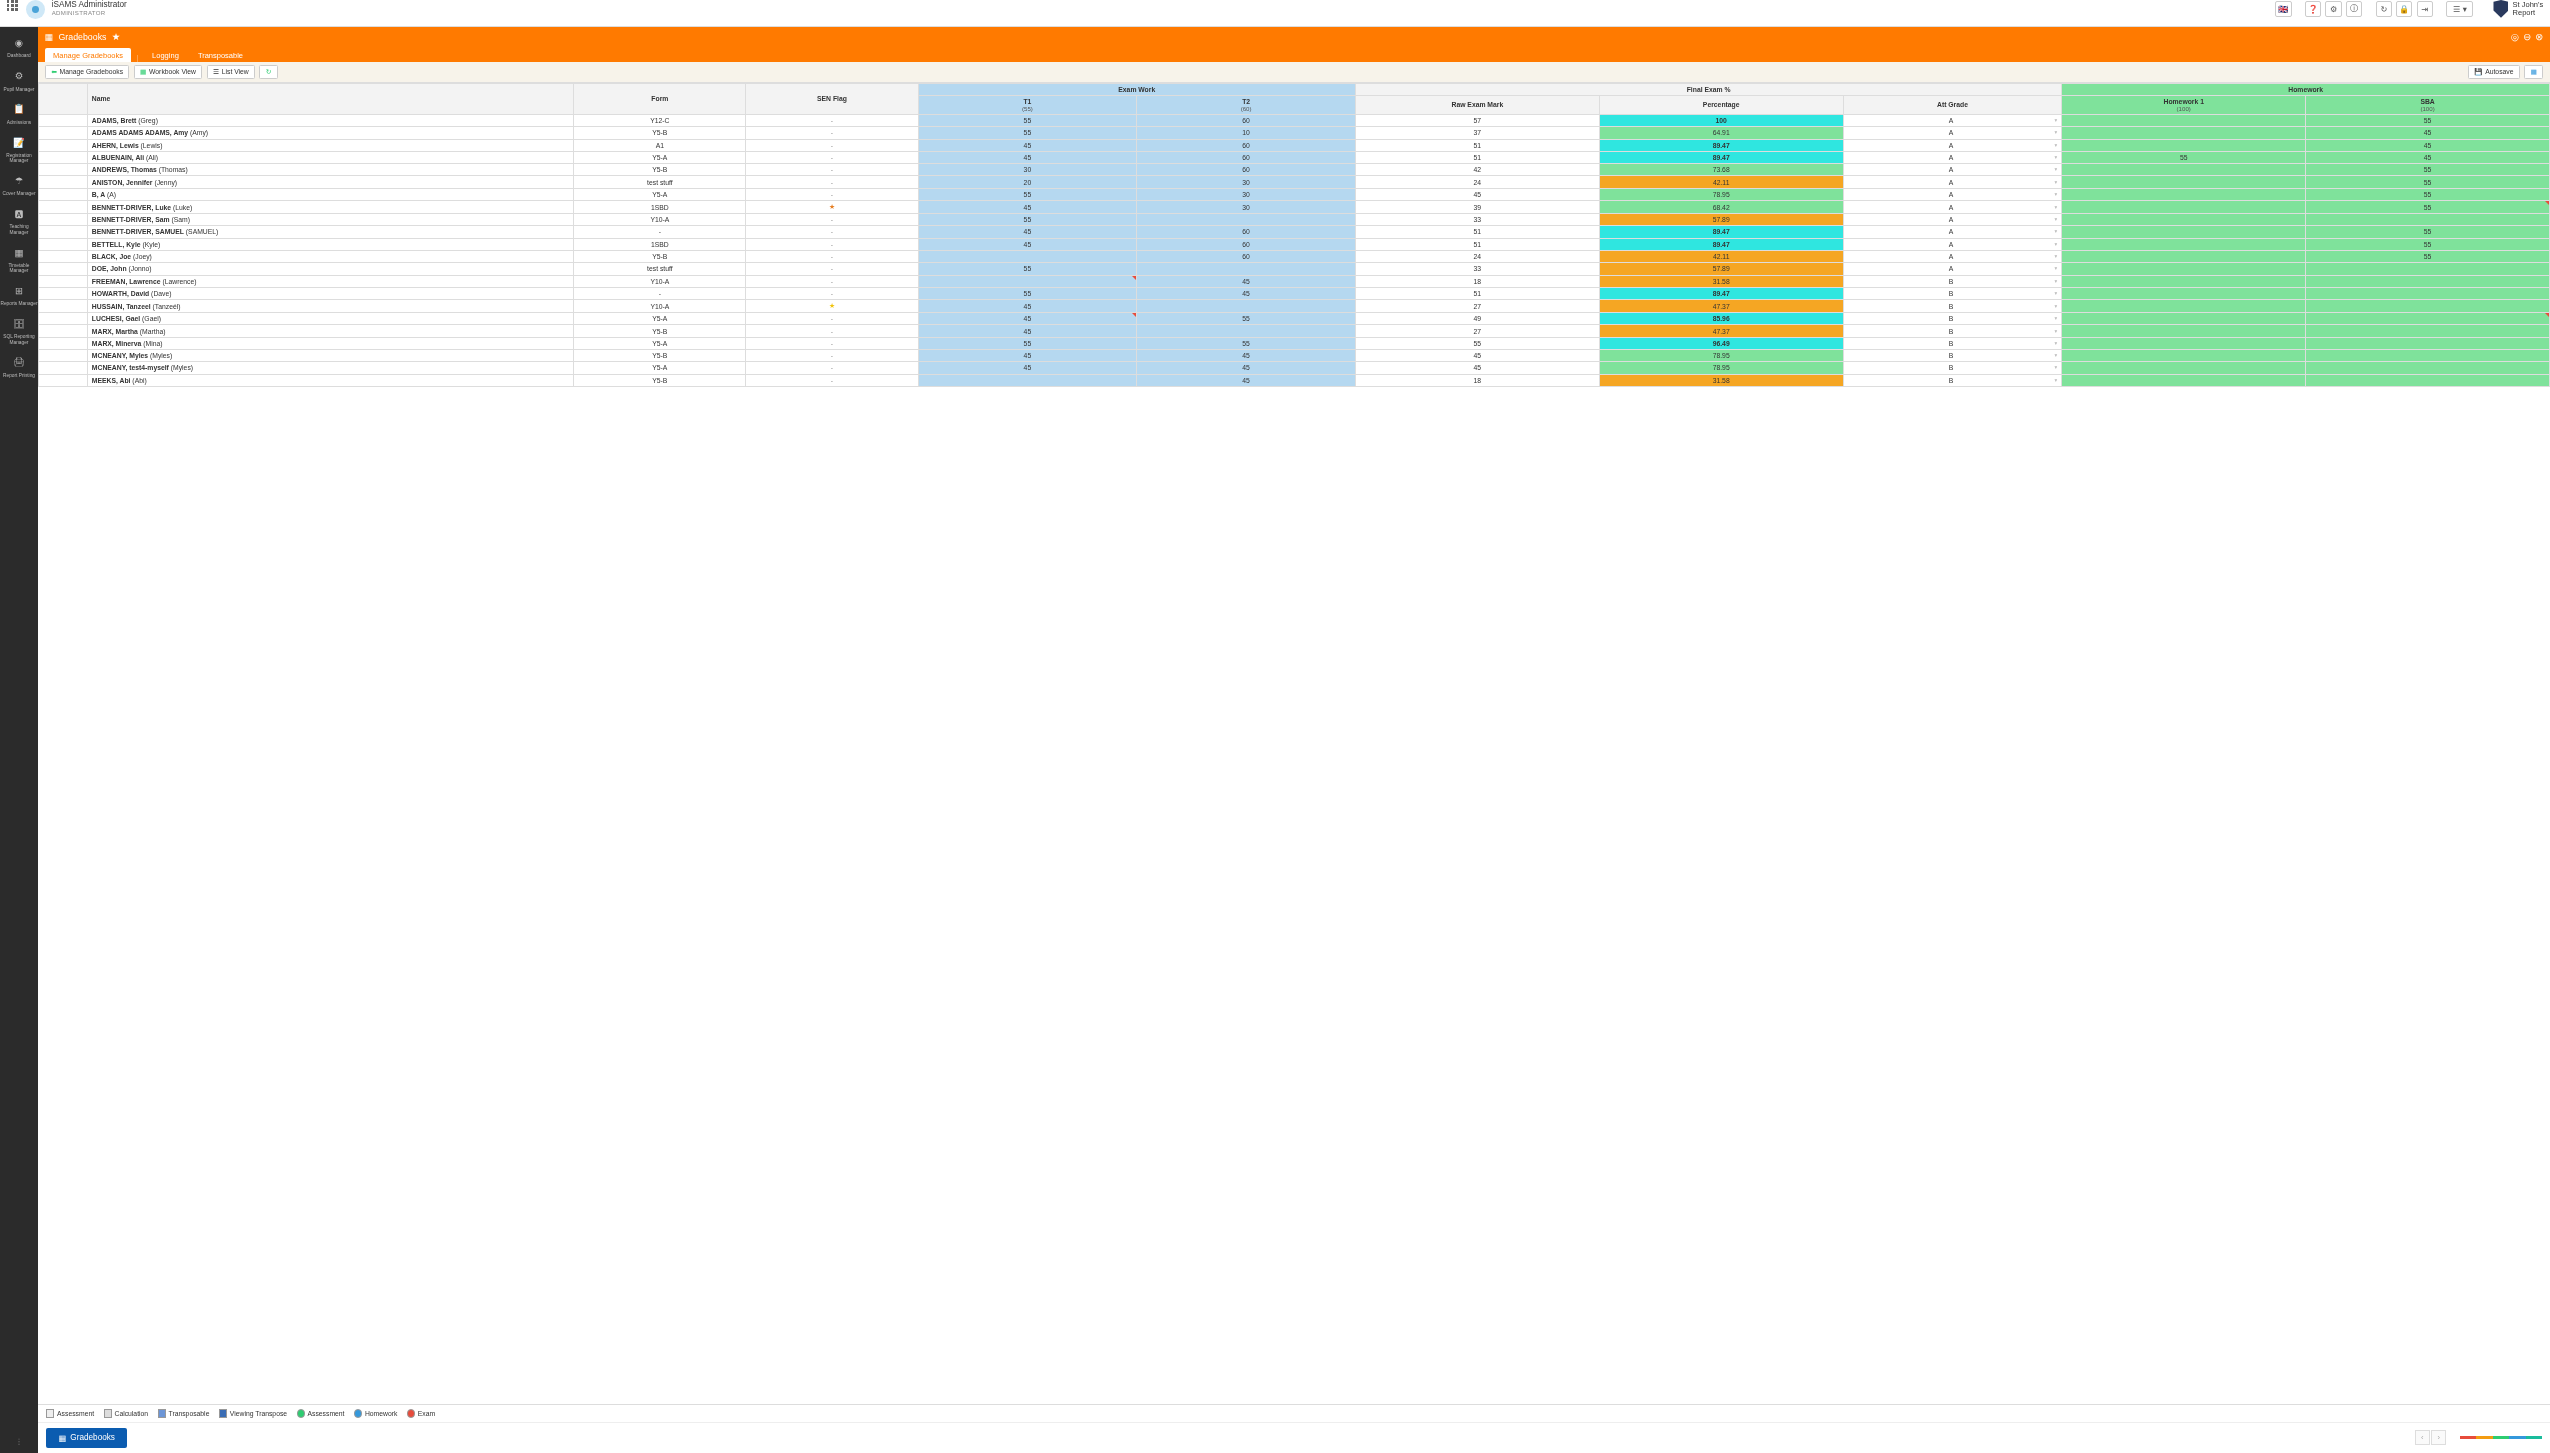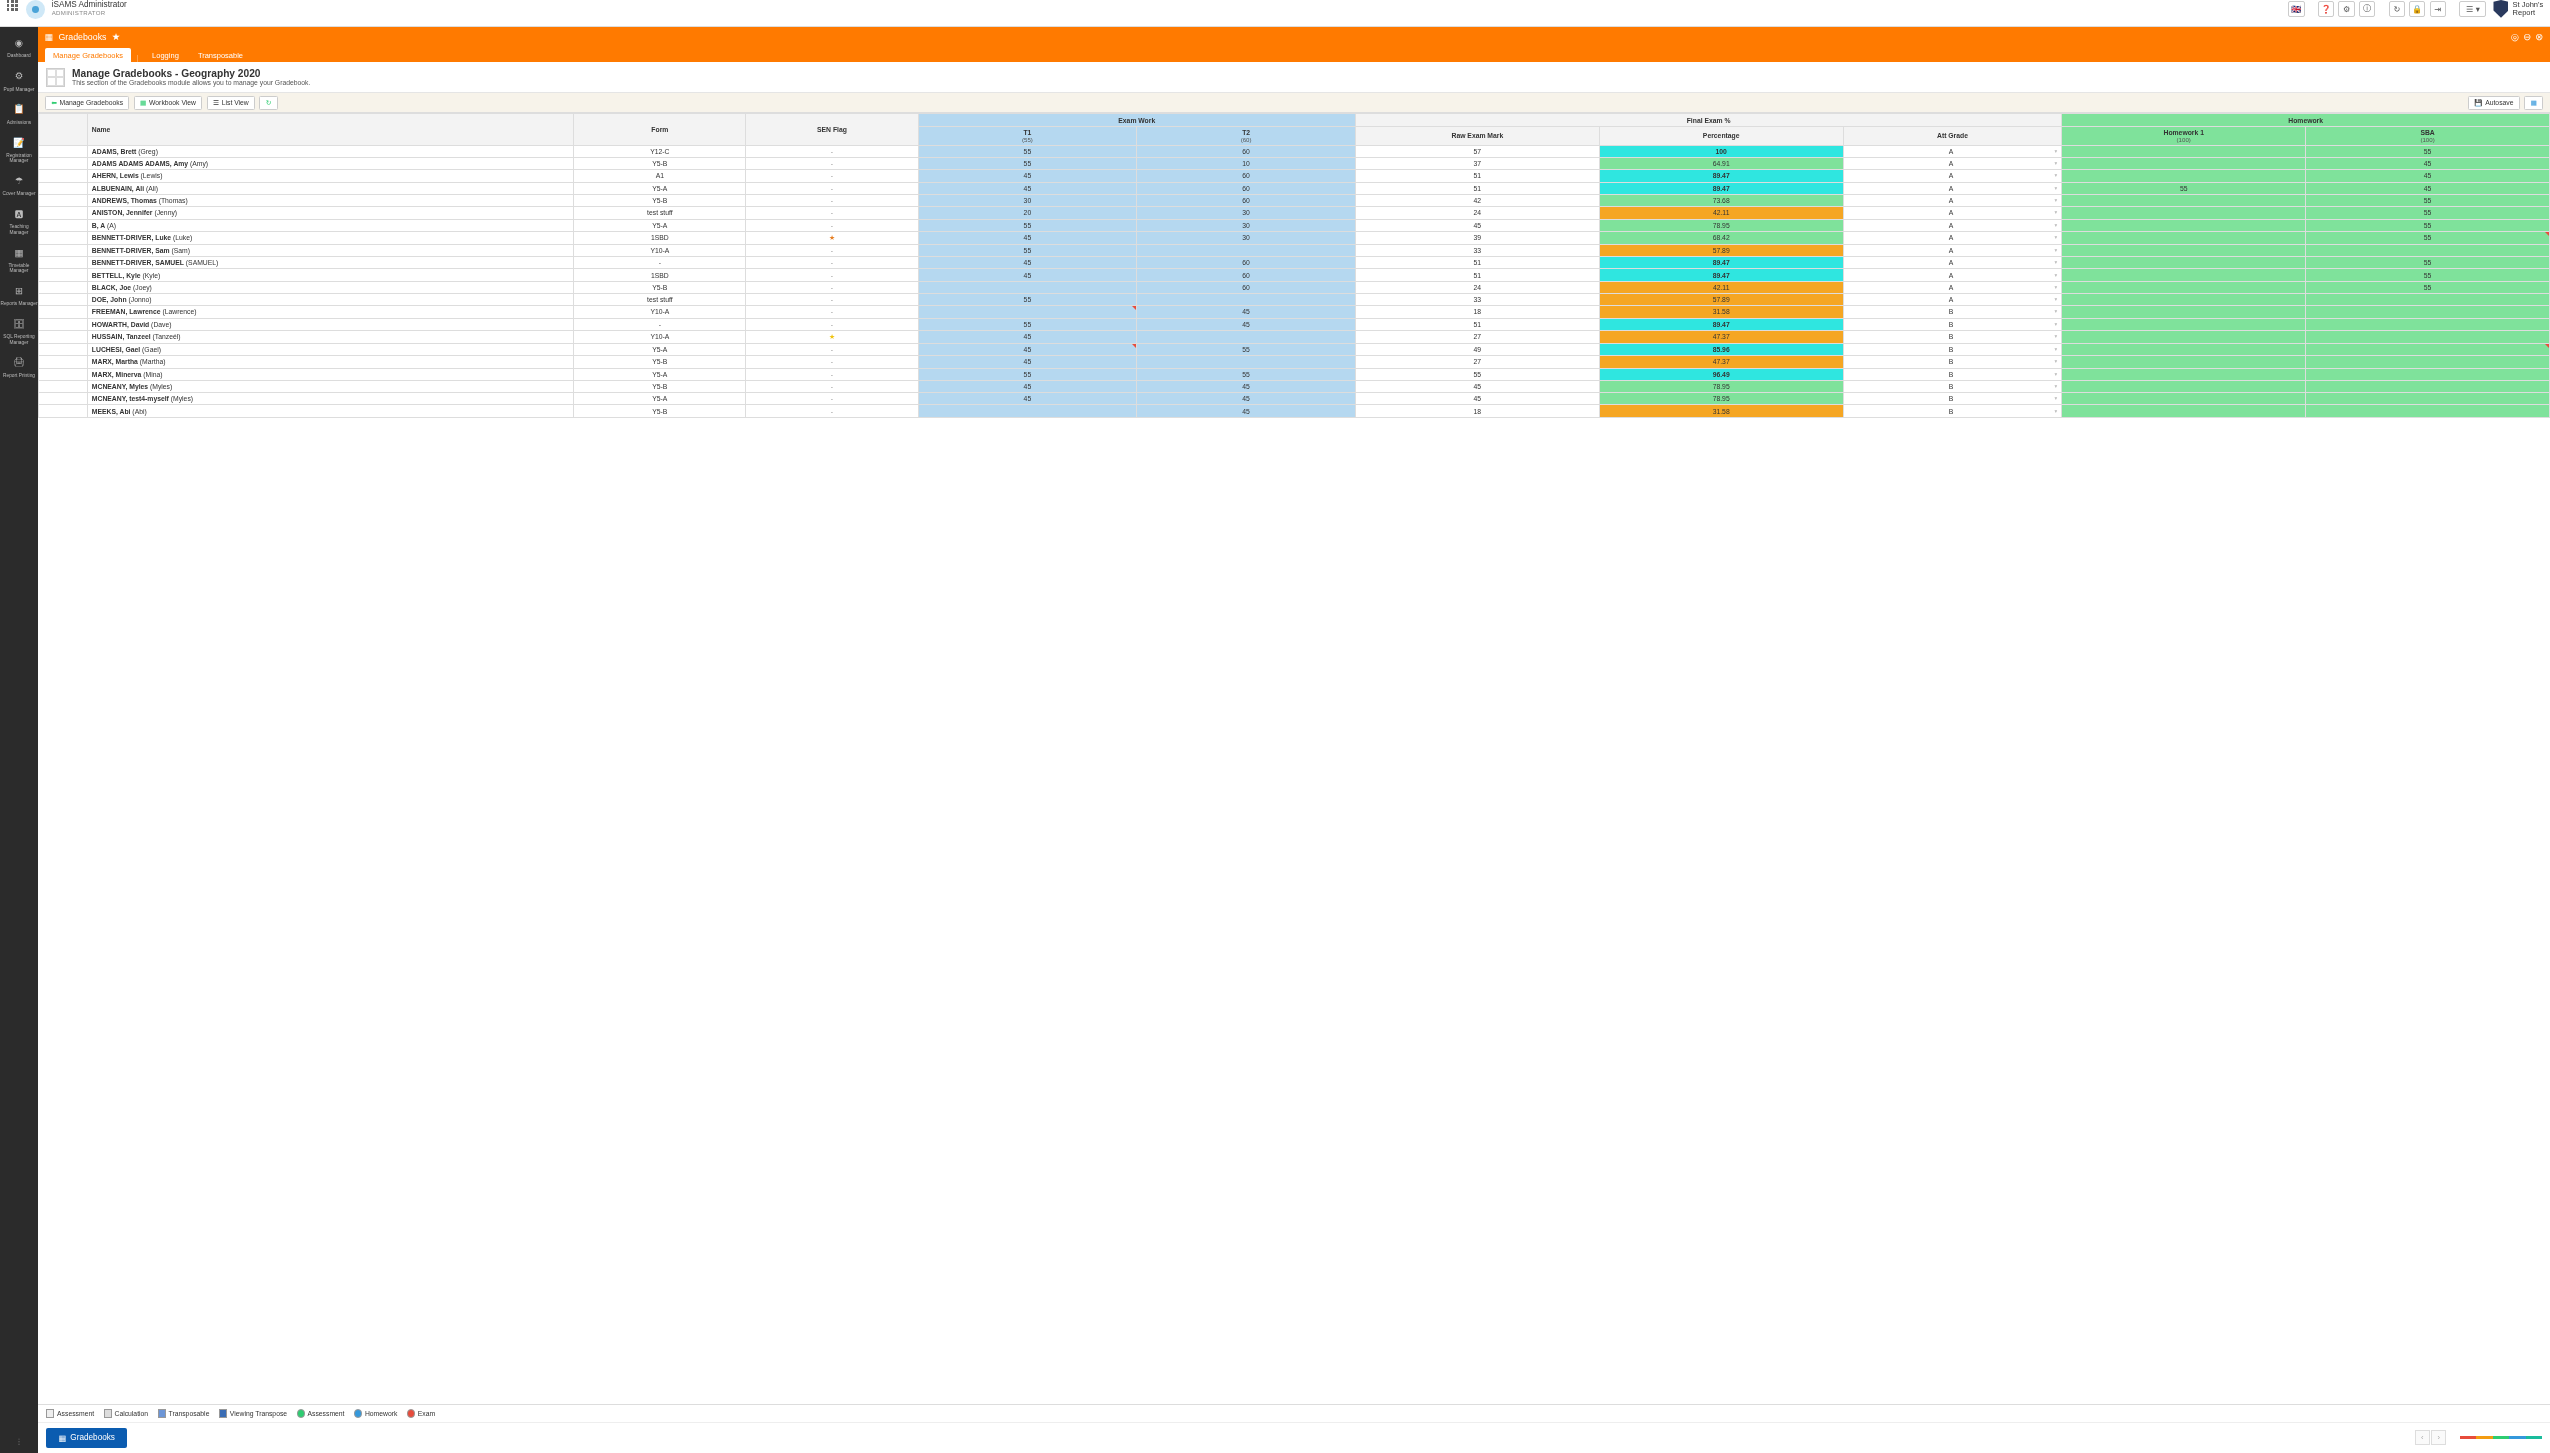--- a/index.html
+++ b/index.html
@@ -9,21 +9,21 @@
   .topbar { display: flex; align-items: flex-start; height: 27px; padding: 0 6.8px; border-bottom: 0.7px solid #ddd; background: #fff; }
   .apps-icon { width: 12.3px; height: 12.3px; display: grid; grid-template-columns: repeat(3,2.7px); grid-template-rows: repeat(3,2.7px); gap: 1.4px; cursor: pointer; }
   .apps-icon span { background: #666; }
   .avatar-circle { width: 19px; height: 19px; border-radius: 50%; background: #cfe8f7; margin: 0 6.8px; display:flex; align-items:center; justify-content:center; }
   .avatar-head { width:6.8px; height:6.8px; border-radius:50%; background:#4aa3d8; }
   .user-block .uname { font-size: 8.2px; color: #333; }
   .user-block .urole { font-size: 6.1px; color: #888; letter-spacing: 0.3px; }
   .top-right { margin-left: auto; display: flex; align-items: center; gap: 4.1px; }
   .tbtn { width: 16.3px; height: 16.3px; border:0.7px solid #ccc; border-radius:2px; display:flex; align-items:center; justify-content:center; background:#fff; cursor:pointer; font-size:8.2px; color:#555; }
   .tbtn-wide { width: 27px; }
-  .school-logo { display:flex; align-items:center; gap:4.1px; margin-left: 3px; }
+  .school-logo { display:flex; align-items:center; gap:4.1px; margin-left: 16px; }
   .school-logo .shield { width:15px; height:17.7px; background:#2a3a5e; clip-path: polygon(50% 0%, 100% 10%, 100% 60%, 50% 100%, 0% 60%, 0% 10%); }
   .school-text { font-size:7.5px; line-height:1.1; color:#333; }
   
   
   .layout { display:flex; height: calc(100vh - 27px); min-height: 442px; }
   
   
   .sidebar { width: 38px; background: #2b2b2b; display:flex; flex-direction:column; align-items:center; padding-top:2.7px; }
   .side-item { width:38px; padding: 4.1px 0; display:flex; flex-direction:column; align-items:center; gap:2px; cursor:pointer; color:#bbb; }
   .side-item .sicon { width:17.7px; height:17.7px; border-radius:2.7px; display:flex; align-items:center; justify-content:center; font-size:9.5px; }
@@ -195,32 +195,20 @@
         <span>⊗</span>
       </div>
     </div>
     <div class="tabbar">
       <div class="tab active">Manage Gradebooks</div>
       <span class="tab-sep">|</span>
       <div class="tab">Logging</div>
       <div class="tab">Transposable</div>
     </div>
 
-    <div class="pagetitle">
-      <div class="pticon">
-          <span></span>
-          <span></span>
-          <span></span>
-          <span></span>
-        </div>
-      <div>
-        <div class="ptmain">Manage Gradebooks - Geography 2020</div>
-        <div class="ptsub">This section of the Gradebooks module allows you to manage your Gradebook.</div>
-      </div>
-    </div>
 
     <div class="toolbar">
       <div class="toolbtn">
           <span class="ticn" style="color:#2ecc71">⬅</span>
           <span>Manage Gradebooks</span>
         </div>
       <div class="toolbtn">
           <span class="ticn" style="color:#2ecc71">▦</span>
           <span>Workbook View</span>
         </div>

